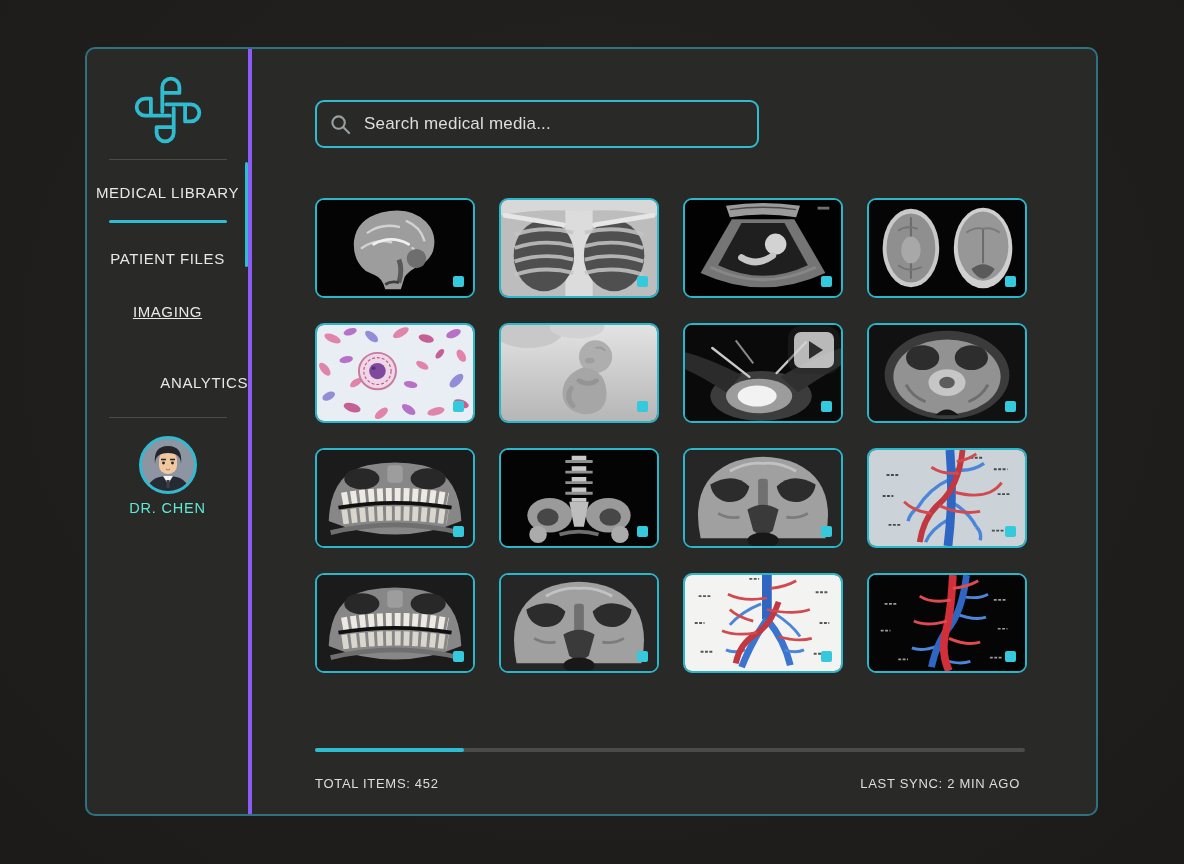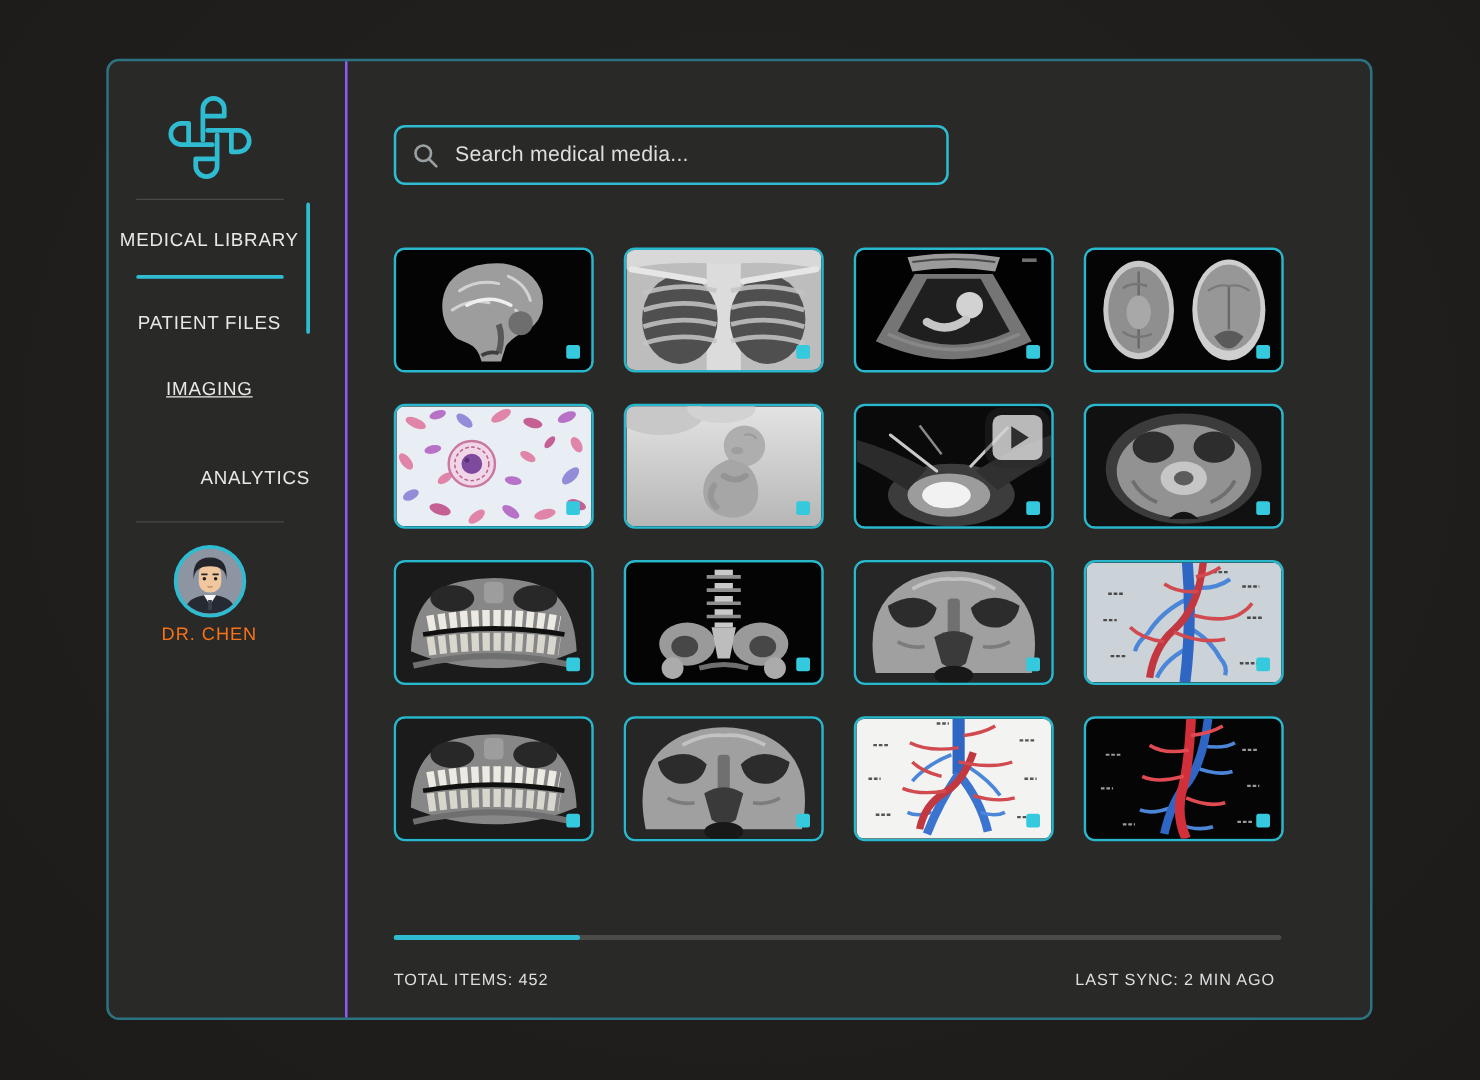--- a/index.html
+++ b/index.html
@@ -1,31 +1,31 @@
 <!DOCTYPE html>
 <html><head>
 <meta charset="utf-8">
 <style>
   html,body{margin:0;padding:0;width:1184px;height:864px;background:#1f1e1d;overflow:hidden;
     font-family:"Liberation Sans",sans-serif;}
   #page{position:relative;width:1184px;height:864px;background:radial-gradient(ellipse at 50% 40%,#242322 0%,#1c1b1a 100%);}
   .panel{position:absolute;left:85px;top:47px;width:1013px;height:769px;background:#292928;
     border:2px solid #2d7280;border-radius:10px;box-sizing:border-box;}
   
-  .sidebar{position:absolute;left:0;top:0;width:161px;height:100%;border-right:2px solid #8b5cf6;padding-left:28px;}
+  .sidebar{position:absolute;left:0;top:0;width:161px;height:100%;border-right:4px solid #8b5cf6;}
   .logo-wrap{position:absolute;left:0;top:22px;width:161px;display:flex;justify-content:center;}
   .sb-divider{position:absolute;left:22px;width:118px;height:1px;background:#4a4a49;}
   .nav-item{position:absolute;left:0;width:161px;text-align:center;color:#e8e8e8;font-size:15px;
     letter-spacing:.6px;line-height:20px;cursor:pointer;}
   .nav-item.active::after{content:"";position:absolute;left:22px;right:21px;top:37px;height:3px;
     background:#2fbcd1;border-radius:2px;}
   .active-edge{position:absolute;left:158px;top:113px;width:3px;height:105px;background:#2fbcd1;border-radius:2px;}
   .avatar{position:absolute;left:52px;top:387px;width:52px;height:52px;border-radius:50%;
     border:3px solid #2fbcd1;overflow:hidden;cursor:pointer;background:#8d95a3;}
-  .user-name{position:absolute;left:0;top:451px;width:161px;text-align:center;color:#f97316;
+  .user-name{position:absolute;left:0;top:451px;width:161px;text-align:center;color:#5eead4;
     font-size:14.5px;letter-spacing:.8px;}
   
   .search{position:absolute;left:228px;top:51px;width:444px;height:48px;border:2px solid #2fbcd1;
     border-radius:9px;box-sizing:border-box;display:flex;align-items:center;padding:0 13px;gap:11px;}
   .search input{flex:1;background:transparent;border:none;outline:none;color:#e6e6e6;font-size:17px;
     font-family:"Liberation Sans",sans-serif;letter-spacing:.2px;}
   .search input::placeholder{color:#dedede;opacity:1;}
   .filters{position:absolute;right:76px;top:51px;height:48px;display:flex;align-items:center;gap:15px;}
   .ftab{color:#e4e4e4;font-size:16px;letter-spacing:.8px;cursor:pointer;}
   .ftab.active{color:#2fbcd1;}

